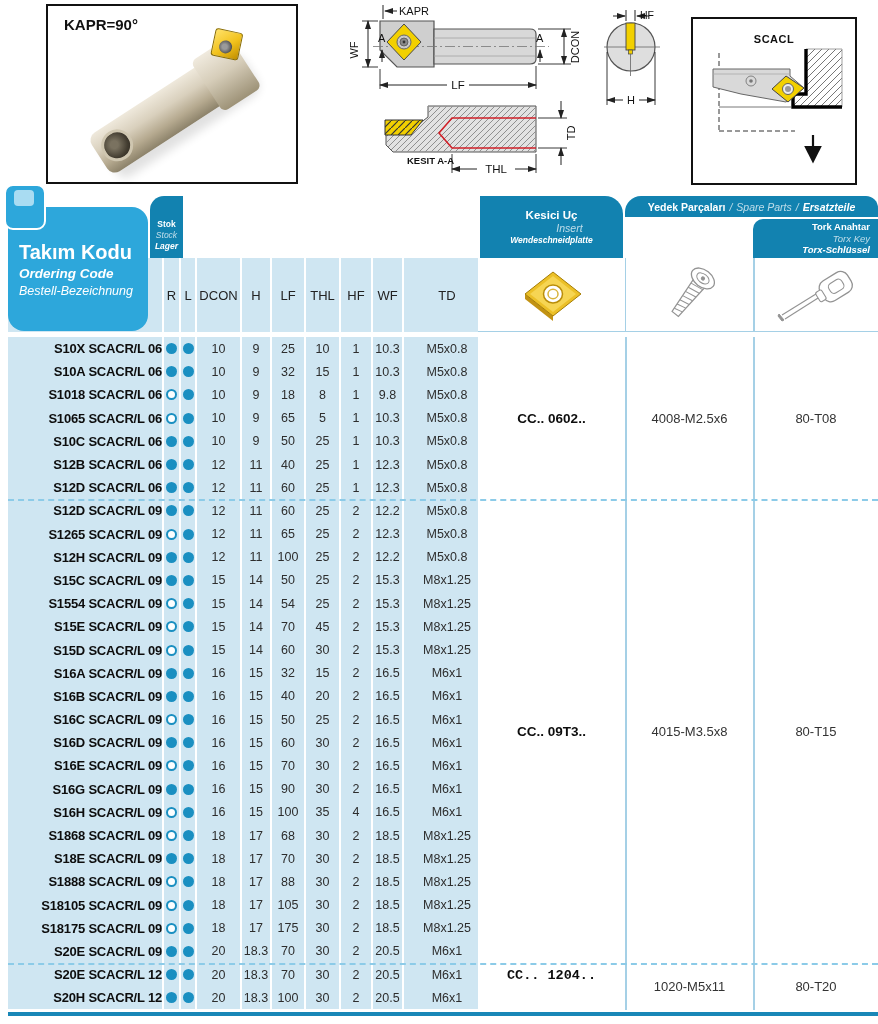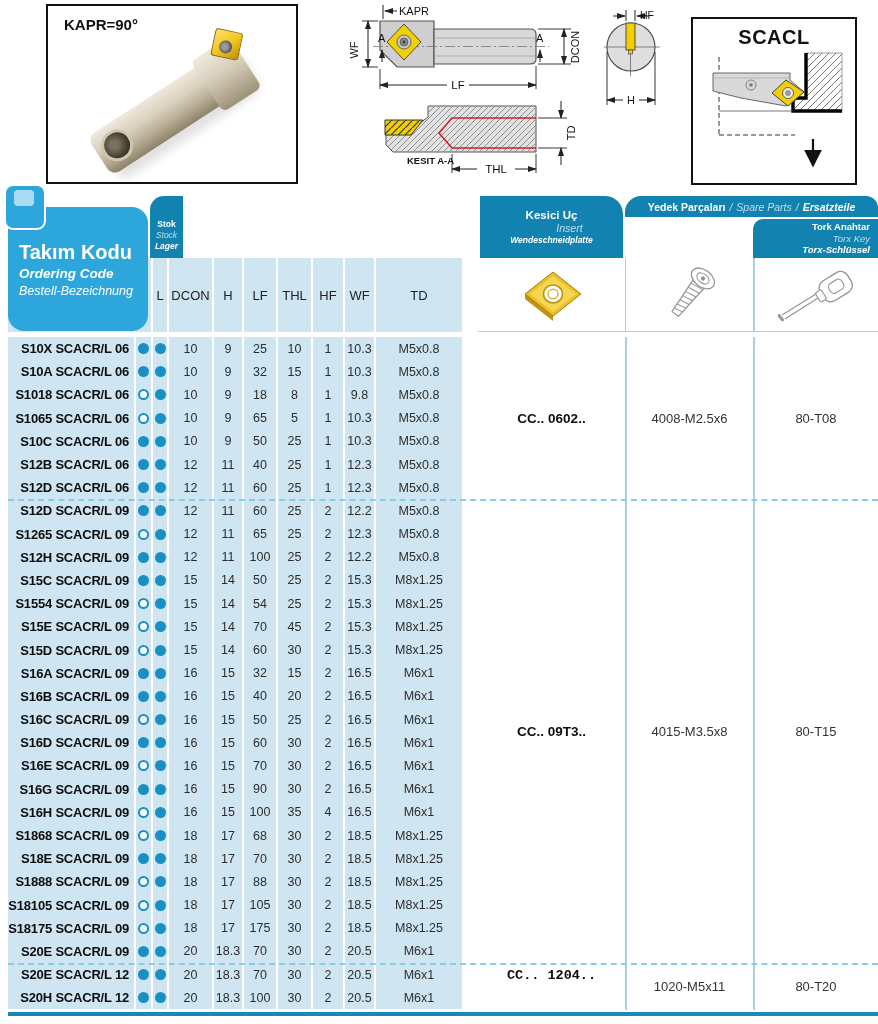--- a/index.html
+++ b/index.html
@@ -21,21 +21,21 @@
           background:linear-gradient(180deg,#f0eade 0%,#d6cdb9 45%,#9d9277 100%);}
   .barrel .insert{position:absolute;right:-14px;top:-16px;width:26px;height:26px;transform:rotate(45deg);
           background:linear-gradient(135deg,#ffe26a 0%,#f2c21d 55%,#c08e00 100%);
           border:1px solid #8a6d00;border-radius:3px;}
   .barrel .screwhead{position:absolute;right:-4px;top:-7px;width:13px;height:13px;border-radius:50%;
           background:radial-gradient(circle at 45% 45%,#9a9a9a 25%,#4a4a4a 75%);z-index:2;}
 
   .mid-svg{position:absolute;left:335px;top:2px;}
   .front-svg{position:absolute;left:598px;top:6px;}
   .scacl-box{position:absolute;left:691px;top:17px;width:166px;height:168px;border:2.5px solid #111;box-sizing:border-box;background:#fff;}
-  .scacl-title{text-align:center;font-size:20px;font-weight:700;color:#111;margin-top:7px;letter-spacing:.5px;}
+  .scacl-title{text-align:center;font-size:11px;font-weight:700;color:#111;margin-top:14px;letter-spacing:.5px;}
 
   
   .tab-icon{position:absolute;left:4px;top:184px;width:42px;height:46px;background:#2da7db;border:2.5px solid #fff;
             border-radius:9px;box-sizing:border-box;z-index:5;}
   .tab-icon .inner{position:absolute;left:8px;top:4px;width:20px;height:16px;background:#a9dcf2;border-radius:4px;}
   .code-box{position:absolute;left:8px;top:207px;width:140px;height:124px;background:#2da7db;border-radius:16px;z-index:4;
             color:#fff;padding:32px 0 0 11px;box-sizing:border-box;line-height:1.3;}
   .code-box .l1{font-size:20px;font-weight:700;}
   .code-box .l2{font-size:13.5px;font-weight:700;font-style:italic;}
   .code-box .l3{font-size:12.5px;font-style:italic;}
@@ -50,21 +50,21 @@
   .hd-insert .tr{font-size:11.5px;}
   .hd-insert .en{font-size:10.5px;margin-left:36px;}
   .hd-insert .de{font-size:8.5px;}
   .hd-spare{left:625px;top:196px;width:253px;height:21px;border-radius:16px 12px 0 0;flex-direction:row;align-items:center;justify-content:center;font-size:10.5px;gap:4px;}
   .hd-screw{left:625px;top:219px;width:126px;height:39px;text-align:center;font-size:9.5px;line-height:1.2;}
   .hd-torx{left:753px;top:219px;width:125px;height:39px;border-radius:10px 0 0 0;text-align:right;padding-right:8px;font-size:9.5px;line-height:1.2;}
 
   
   .shrow,.trow{display:flex;gap:2px;padding-left:8px;}
   .cell{flex:none;display:flex;align-items:center;justify-content:center;background:#cfe6f2;height:100%;box-sizing:border-box;}
-  .c-code{width:126px;justify-content:flex-end;padding-right:5px;font-weight:700;font-size:13px;color:#0d0d0d;letter-spacing:-.2px;}
+  .c-code{width:154px;justify-content:flex-end;font-weight:700;font-size:13px;color:#0d0d0d;letter-spacing:-.2px;}
   .c-r{width:15px;}.c-l{width:14px;}
   .c-dcon{width:43px;}.c-h{width:28px;}.c-lf{width:32px;}.c-thl{width:33px;}
   .c-hf{width:30px;}.c-wf{width:29px;}.c-td{width:86px;}
   .subheader{position:absolute;left:0;top:258px;width:478px;height:74px;}
   .shrow{height:74px;font-size:13px;color:#222;}
   .images-row{position:absolute;left:478px;top:258px;width:400px;height:74px;background:#fff;border-bottom:1.5px solid #a5d0e6;box-sizing:border-box;display:flex;}
   .img-cell{flex:none;display:flex;align-items:center;justify-content:center;height:100%;}
   .body{position:absolute;left:0;top:337px;width:878px;height:673px;}
   .rows{position:absolute;left:0;top:0;width:478px;}
   .trow{height:23.2px;}

